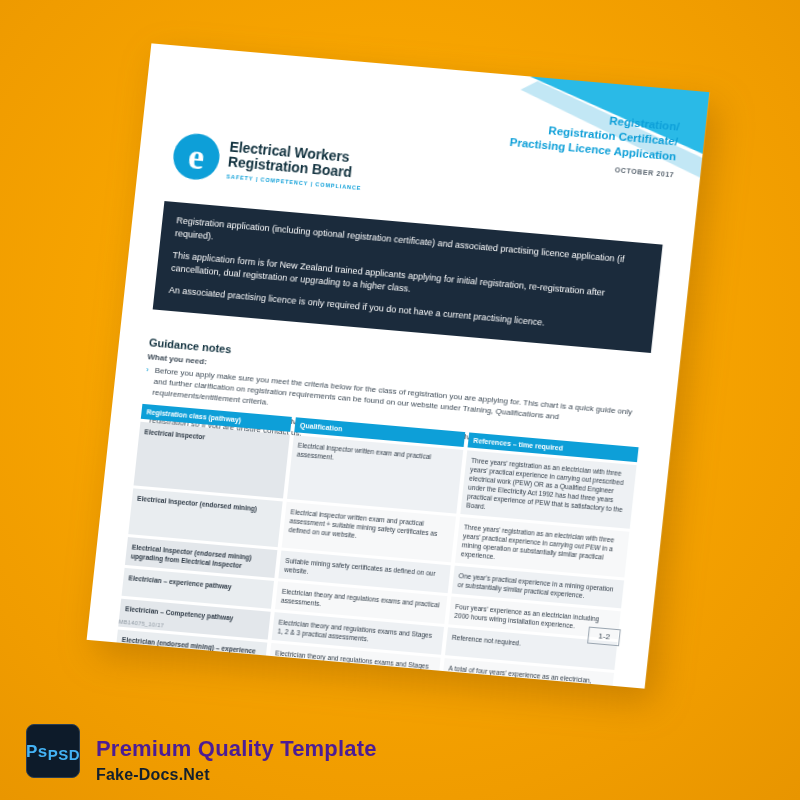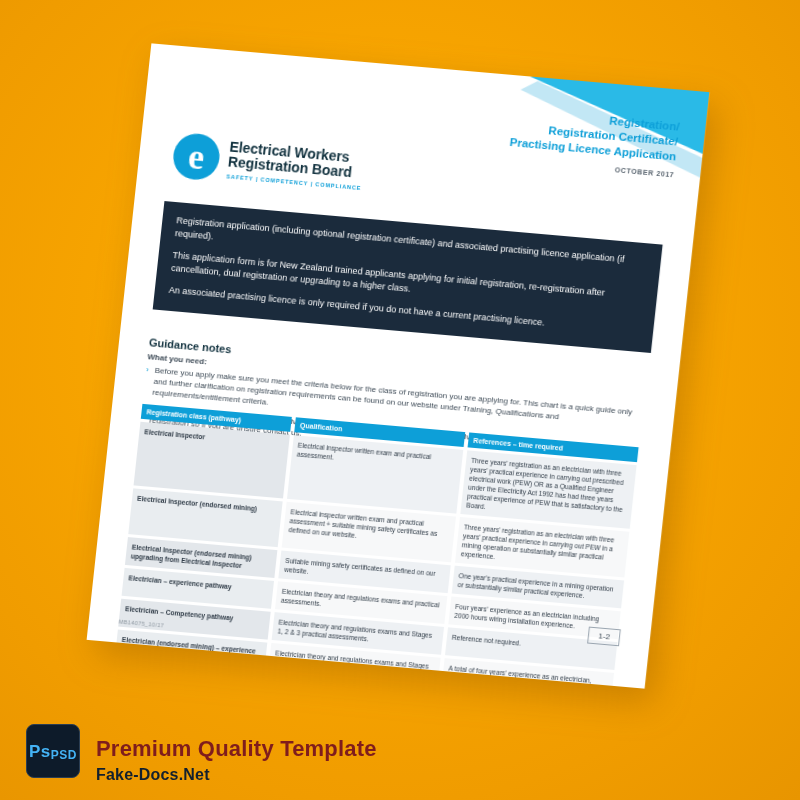--- a/index.html
+++ b/index.html
@@ -18,24 +18,24 @@
   .footer-band{
     position:absolute;left:0;bottom:0;width:800px;height:100px;
   }
   .ps-badge{
     position:absolute;left:26px;top:724px;width:52px;height:52px;border-radius:8px;
     background:#0d1b2a;border:1px solid #2a3d52;
     display:flex;flex-direction:row;align-items:center;justify-content:center;
     color:#44b3f5;
   }
   .ps-badge .ps-a{font-size:17px;font-weight:bold;letter-spacing:.5px;line-height:17px;}
-  .ps-badge .ps-b{font-size:12px;font-weight:bold;letter-spacing:.5px;line-height:12px;margin-top:8px;}
+  .ps-badge .ps-b{font-size:15px;font-weight:bold;letter-spacing:.5px;line-height:12px;margin-top:8px;}
   .footer-title{
     position:absolute;left:96px;top:736px;
-    font-size:22px;font-weight:bold;color:#7f1d1d;letter-spacing:.2px;
+    font-size:22px;font-weight:bold;color:#4c1d95;letter-spacing:.2px;
   }
   .footer-sub{
     position:absolute;left:96px;top:766px;
     font-size:16px;font-weight:bold;color:#12202e;letter-spacing:.2px;
   }
 
   
   .page-wrap{
     position:absolute;left:118px;top:66px;width:560px;height:600px;
     transform:rotate(6.2deg) skewY(-1.2deg);

